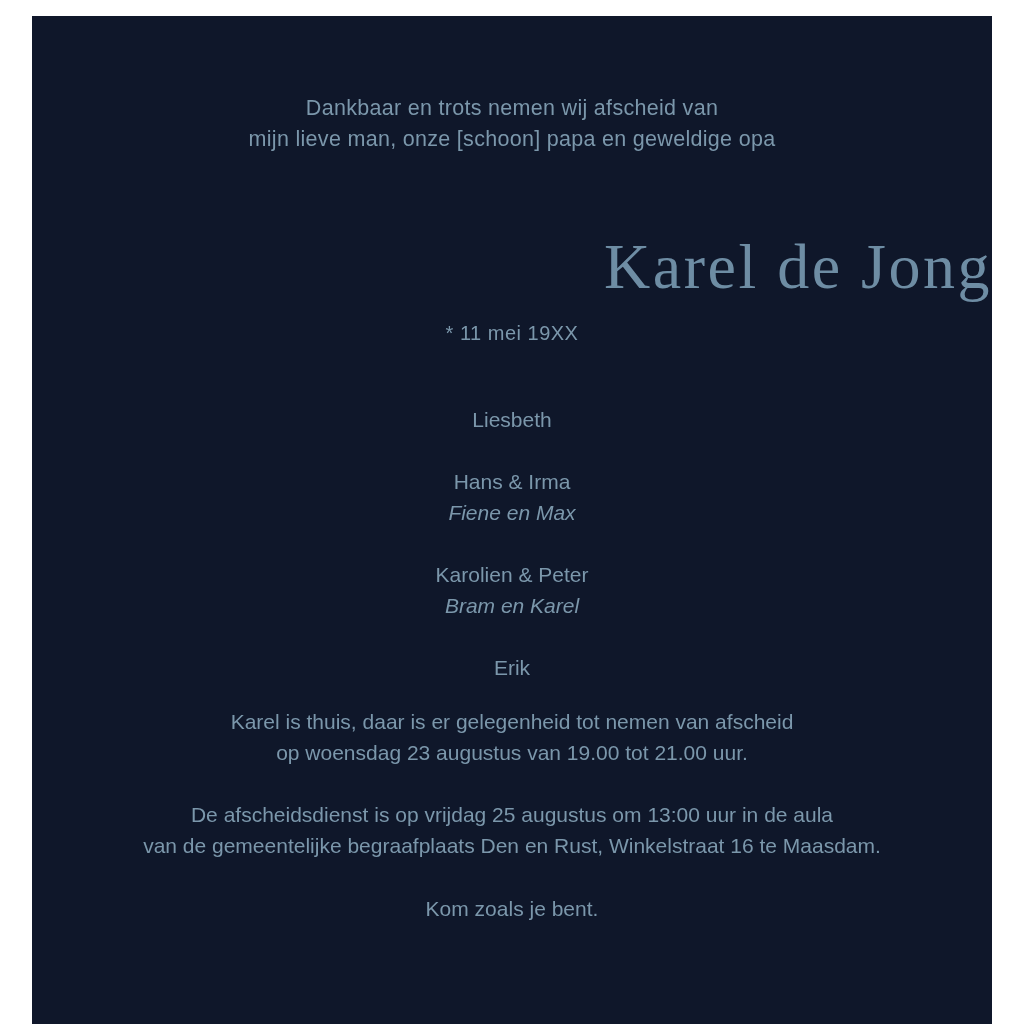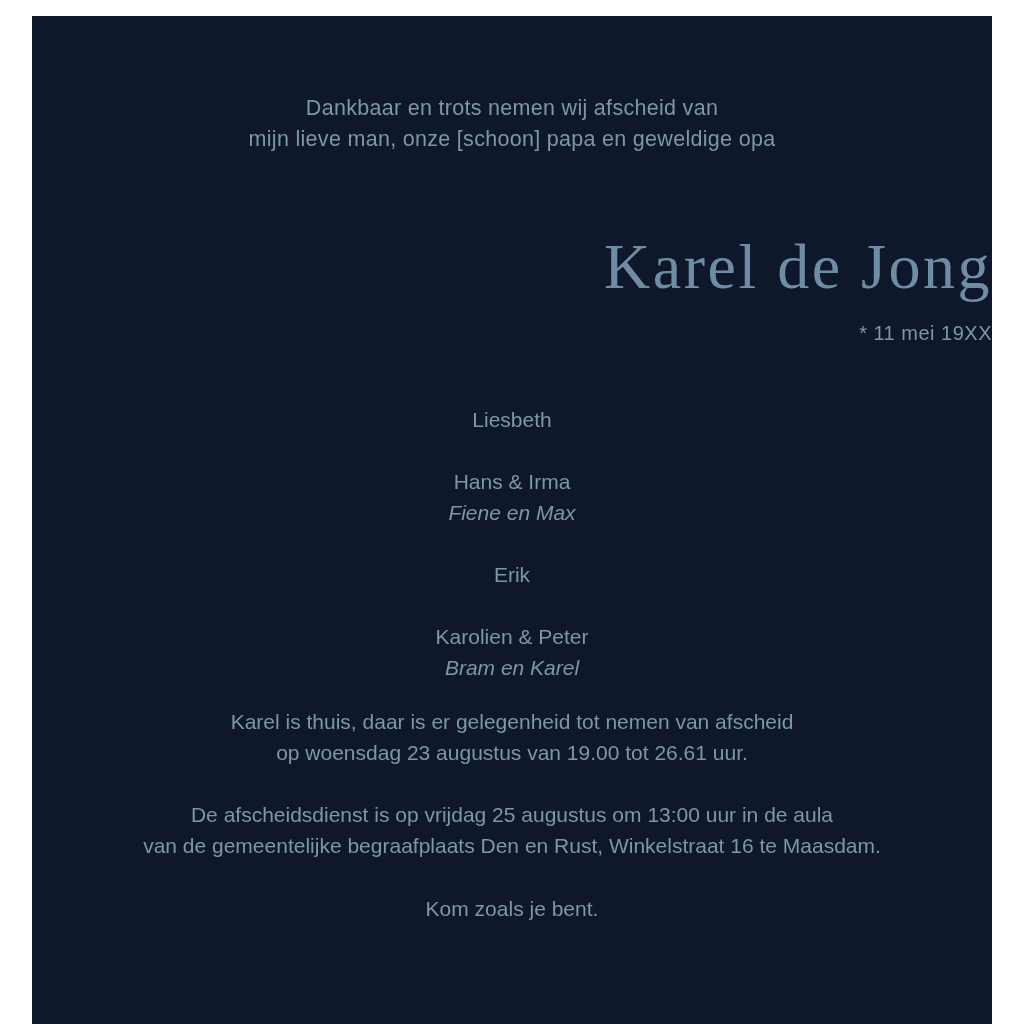--- a/index.html
+++ b/index.html
@@ -30,21 +30,21 @@
     font-weight: 400;
     font-size: 64px;
     line-height: 84px;
     letter-spacing: 2.5px;
     color: #6e8da4;
     text-align: right;
   }
   .dates {
     margin-top: 9px;
     display: flex;
-    justify-content: flex-end;
+    justify-content: center;
     gap: 46px;
     font-size: 20px;
     line-height: 30px;
     letter-spacing: 0.5px;
   }
   .family {
     margin-top: 56px;
     font-size: 21px;
     line-height: 31px;
   }
@@ -91,31 +91,31 @@
 
   <div class="family">
     <div class="family-group">
       <div>Liesbeth</div>
     </div>
     <div class="family-group">
       <div>Hans &amp; Irma</div>
       <div class="grandchildren">Fiene en Max</div>
     </div>
     <div class="family-group">
-      <div>Erik</div>
+      <div>Karolien &amp; Peter</div>
+      <div class="grandchildren">Bram en Karel</div>
     </div>
     <div class="family-group">
-      <div>Karolien &amp; Peter</div>
-      <div class="grandchildren">Bram en Karel</div>
+      <div>Erik</div>
     </div>
   </div>
 
   <div class="para para-visitation">
     <div>Karel is thuis, daar is er gelegenheid tot nemen van afscheid</div>
-    <div>op woensdag 23 augustus van 19.00 tot 26.61 uur.</div>
+    <div>op woensdag 23 augustus van 19.00 tot 21.00 uur.</div>
   </div>
 
   <div class="para para-service">
     <div>De afscheidsdienst is op vrijdag 25 augustus om 13:00 uur in de aula</div>
     <div>van de gemeentelijke begraafplaats Den en Rust, Winkelstraat 16 te Maasdam.</div>
   </div>
 
   <div class="closing">Kom zoals je bent.</div>
 
 </div>

